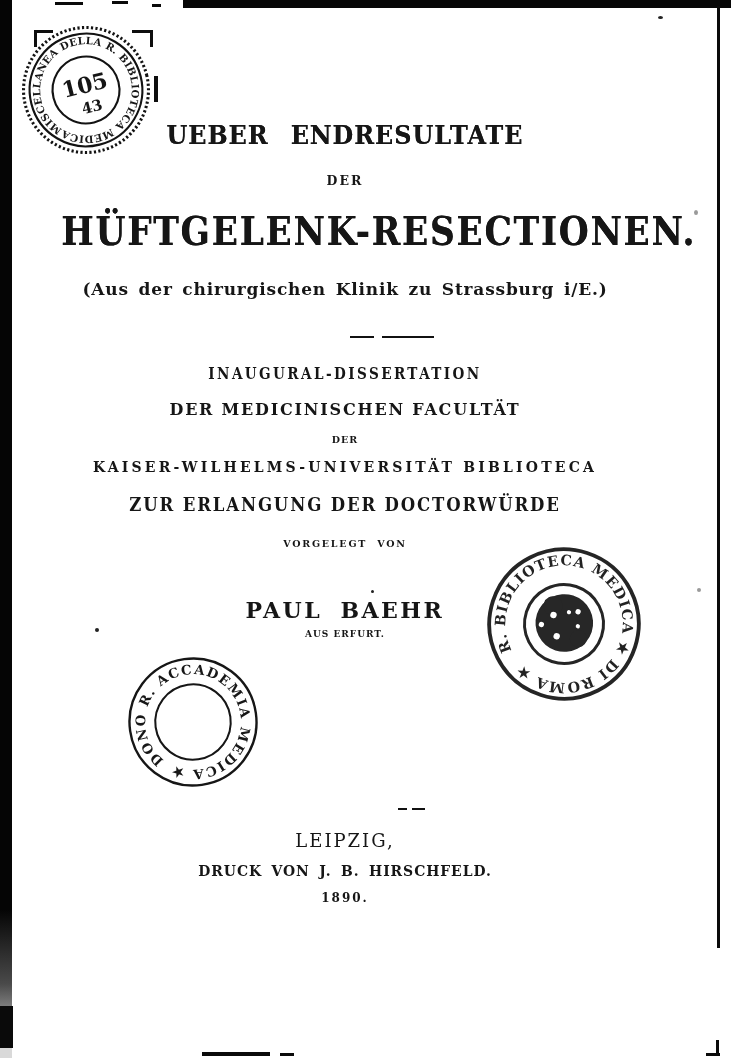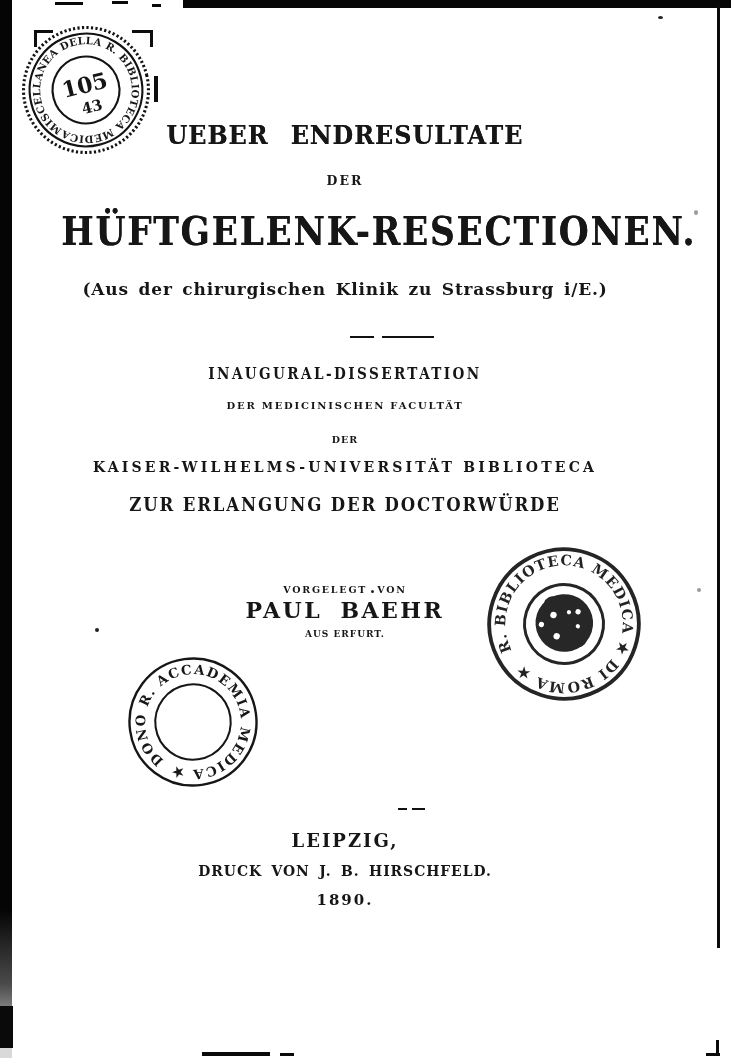--- a/index.html
+++ b/index.html
@@ -24,30 +24,30 @@
   
   .line{
     position:absolute;left:15px;width:660px;text-align:center;
     white-space:nowrap;color:#161616;
   }
   .l-uber{top:120px;font-size:26px;font-weight:700;letter-spacing:1px;word-spacing:14px;transform:scaleX(.92);text-shadow:0 0 .6px #333;}
   .l-der1{top:173px;font-size:12.5px;font-weight:700;letter-spacing:2px;}
   .l-main{top:207px;font-size:40px;font-weight:700;letter-spacing:2px;transform:scaleX(.86);text-shadow:0 0 .5px #222;}
   .l-klinik{top:279px;font-size:17px;font-weight:600;letter-spacing:.8px;word-spacing:3px;}
   .l-inaug{top:363px;font-size:17px;font-weight:700;letter-spacing:3px;transform:scaleX(.8);}
-  .l-facultat{top:400px;font-size:10px;font-weight:700;letter-spacing:1.8px;}
+  .l-facultat{top:400px;font-size:16px;font-weight:700;letter-spacing:1.8px;}
   .l-der2{top:434px;font-size:9.5px;font-weight:700;letter-spacing:1px;}
   .l-kaiser{top:459px;font-size:14px;font-weight:700;letter-spacing:3.2px;}
   .l-zur{top:494px;font-size:18px;font-weight:700;letter-spacing:2px;transform:scaleX(.92);}
-  .l-vorgelegt{top:584px;font-size:9.5px;font-weight:700;letter-spacing:1.8px;word-spacing:5px;}
+  .l-vorgelegt{top:538px;font-size:9.5px;font-weight:700;letter-spacing:1.8px;word-spacing:5px;}
   .l-paul{top:597px;font-size:22px;font-weight:700;letter-spacing:2.5px;word-spacing:8px;}
   .l-erfurt{top:629px;font-size:9px;font-weight:700;letter-spacing:1px;}
-  .l-leipzig{top:830px;font-size:18px;font-weight:700;letter-spacing:2px;}
+  .l-leipzig{top:830px;font-size:18px;font-weight:400;letter-spacing:2px;}
   .l-druck{top:862px;font-size:15px;font-weight:600;letter-spacing:1px;word-spacing:4px;transform:scaleX(.93);}
-  .l-year{top:891px;font-size:15px;font-weight:600;letter-spacing:2px;}
+  .l-year{top:891px;font-size:12px;font-weight:600;letter-spacing:2px;}
   
   .divider{position:absolute;display:flex;align-items:center;gap:8px;}
   .divider span{display:block;background:#111;height:2px;}
   .div1{left:350px;top:336px;}
   .div1 .seg-a{width:24px;height:2px;}
   .div1 .seg-b{width:52px;height:2px;}
   .div2{left:398px;top:808px;gap:5px;}
   .div2 .seg-a{width:9px;height:2px;}
   .div2 .seg-b{width:13px;height:2px;}
   

